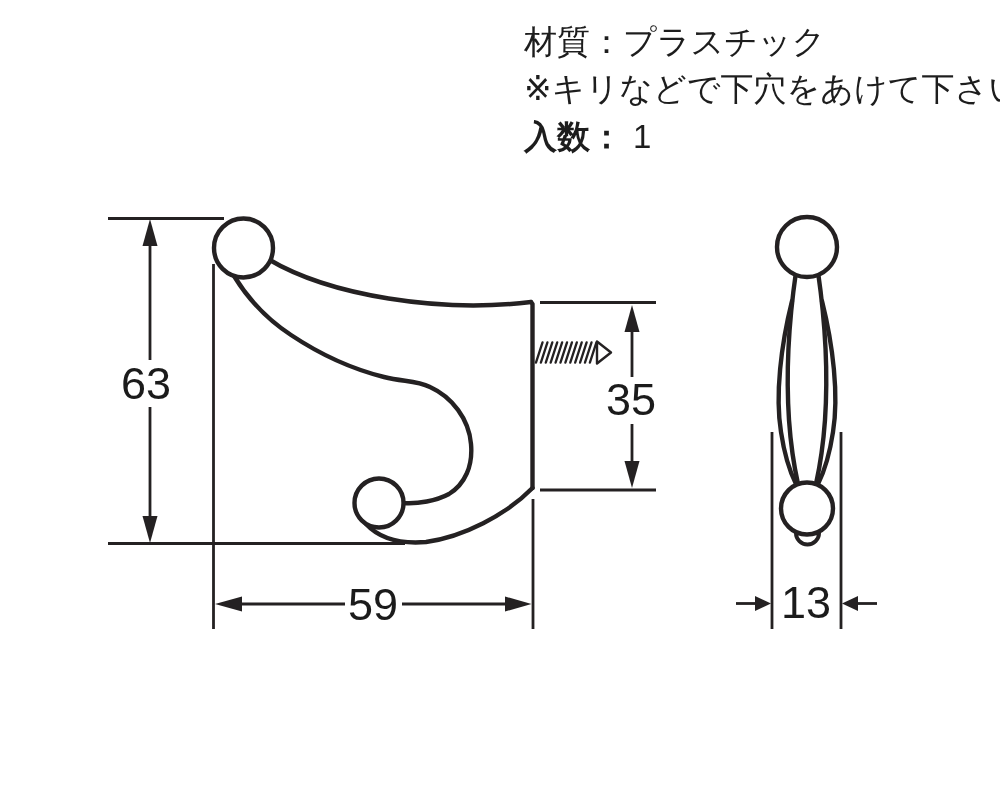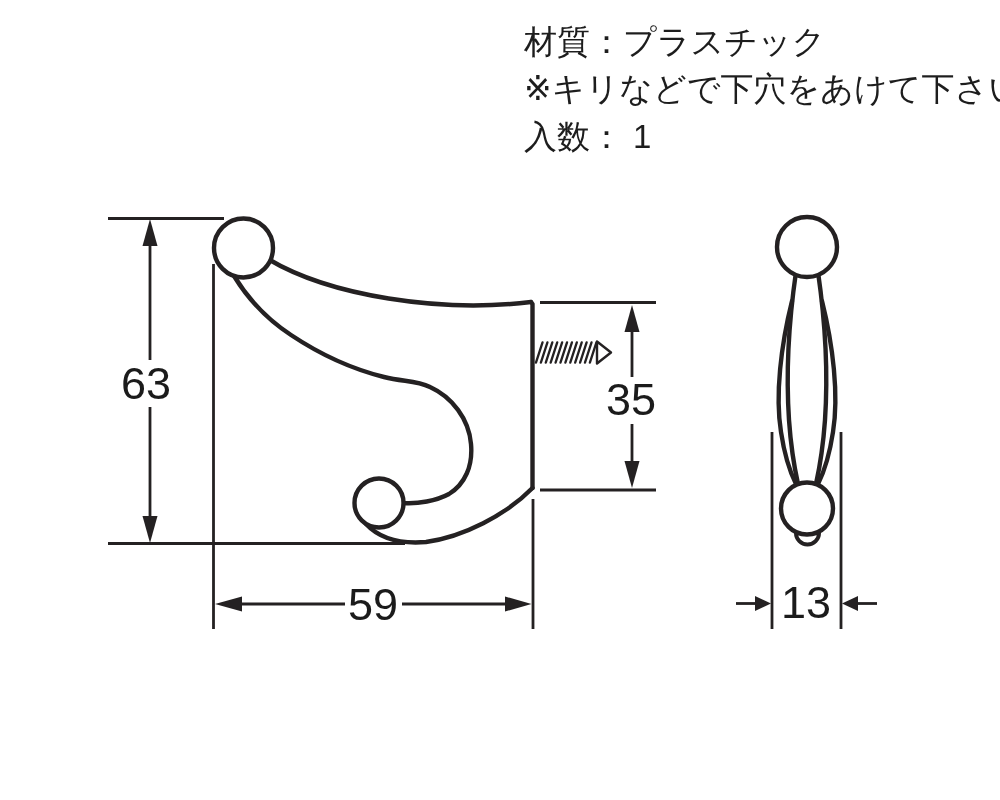--- a/index.html
+++ b/index.html
@@ -5,21 +5,21 @@
   html,body{margin:0;padding:0;}
   body{
     width:1000px;height:800px;position:relative;background:#ffffff;
     font-family:"Liberation Sans","DejaVu Sans",sans-serif;overflow:hidden;
   }
   .notes{
     position:absolute;left:524px;top:18px;color:#1d1d1d;
     font-size:33px;line-height:47px;font-weight:500;white-space:nowrap;
   }
   .notes .qty-row{margin-top:1px;}
-  .notes .qty-label{font-weight:400;margin-top:31px;}
+  .notes .qty-label{font-weight:700;margin-top:31px;}
   .notes .qty-value{margin-left:10px;font-weight:500;}
   .drawing-svg{position:absolute;left:0;top:0;}
   .outline{fill:none;stroke:#242122;stroke-width:4.4;stroke-linecap:round;stroke-linejoin:round;}
   .outline-thin{fill:none;stroke:#242122;stroke-width:4;stroke-linecap:round;}
   .ball{fill:#ffffff;stroke:#242122;stroke-width:4.4;}
   .dimline{fill:none;stroke:#242122;stroke-width:2.8;stroke-linecap:butt;}
   .arrow{fill:#242122;stroke:none;}
   .dimtext{fill:#1b1b1b;font-family:"Liberation Sans","DejaVu Sans",sans-serif;font-size:45px;}
   .screw-thread{stroke:#242122;stroke-width:2.4;stroke-linecap:round;}
   .screw-tip{fill:#ffffff;stroke:#242122;stroke-width:2.4;stroke-linejoin:round;}

